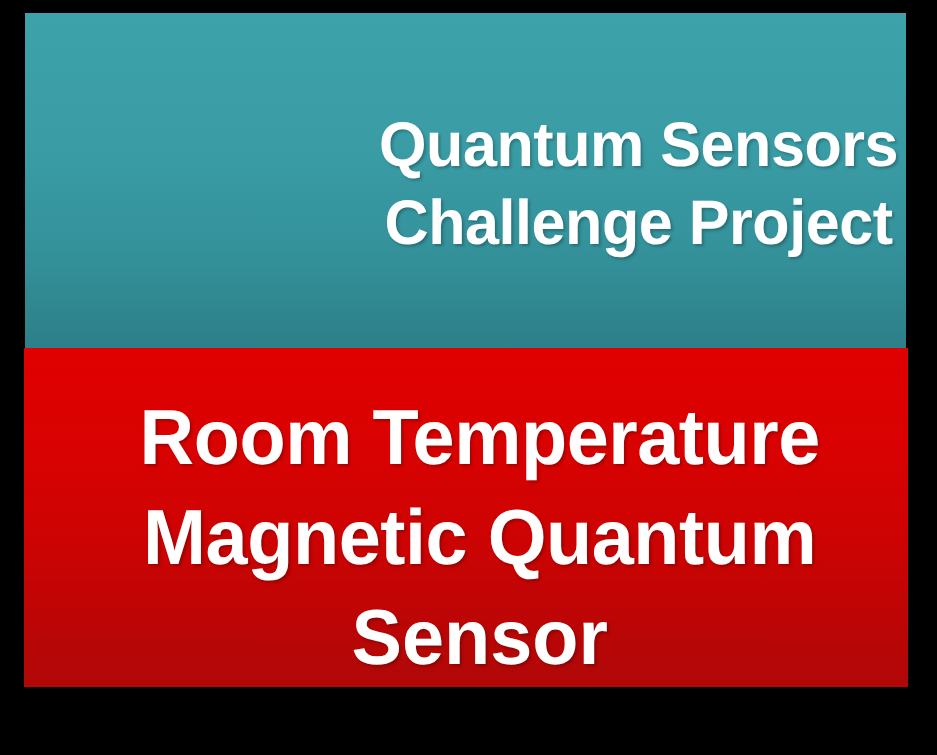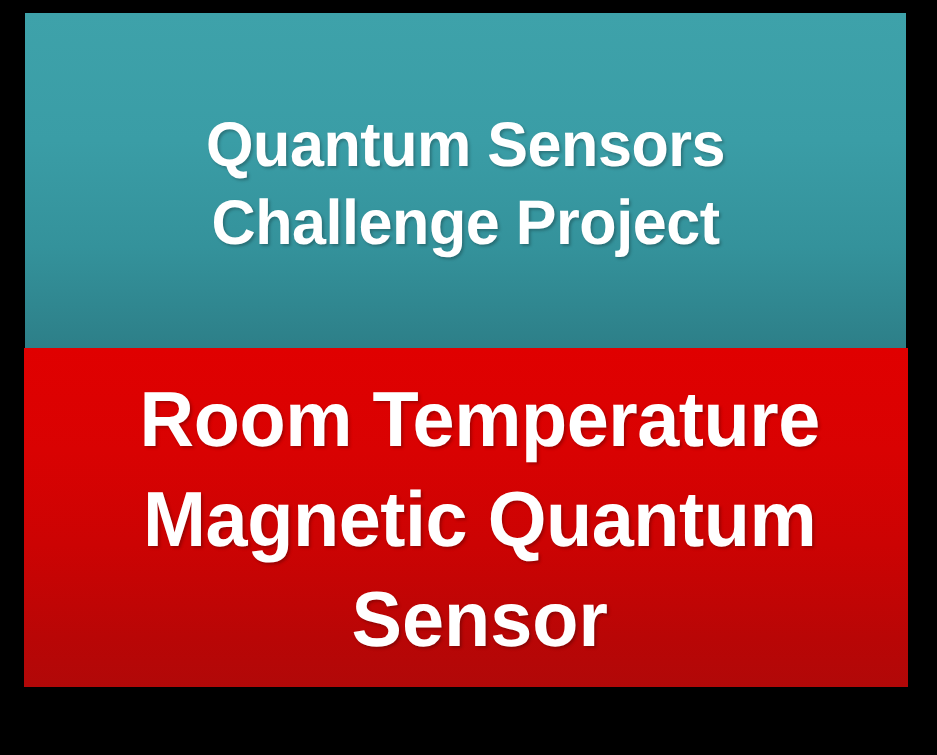--- a/index.html
+++ b/index.html
@@ -26,37 +26,37 @@
   
   .panel-teal {
     position: absolute;
     left: 25px;
     top: 13px;
     width: 881px;
     height: 335px;
     background: linear-gradient(180deg, #3ea2aa 0%, #3a9da6 38%, #34929b 70%, #2d7f88 100%);
     display: flex;
     flex-direction: column;
-    align-items: center;
+    align-items: flex-end;
     justify-content: center;
     overflow: hidden;
   }
 
   
   .panel-red {
     position: absolute;
     left: 24px;
     top: 348px;
     width: 884px;
     height: 339px;
     background: linear-gradient(180deg, #e00000 0%, #d90202 30%, #cc0303 58%, #b90606 85%, #b10808 100%);
     display: flex;
     flex-direction: column;
     align-items: center;
-    justify-content: center;
+    justify-content: flex-end;
     overflow: hidden;
     padding-left: 28px;
   }
 
   
   .headline {
     color: #ffffff;
     font-family: "Liberation Sans Narrow", "Liberation Sans", sans-serif;
     font-weight: bold;
     text-align: center;

